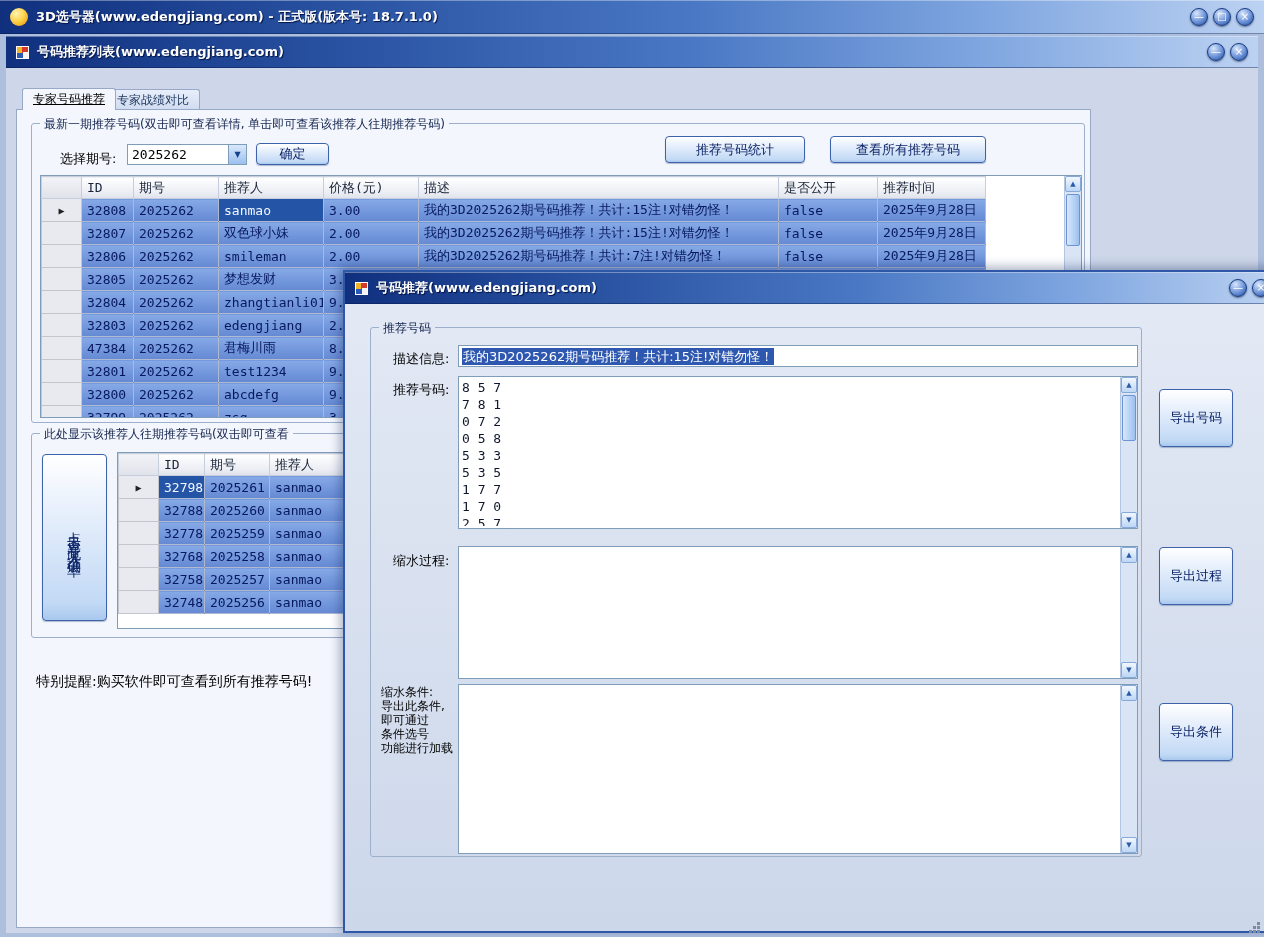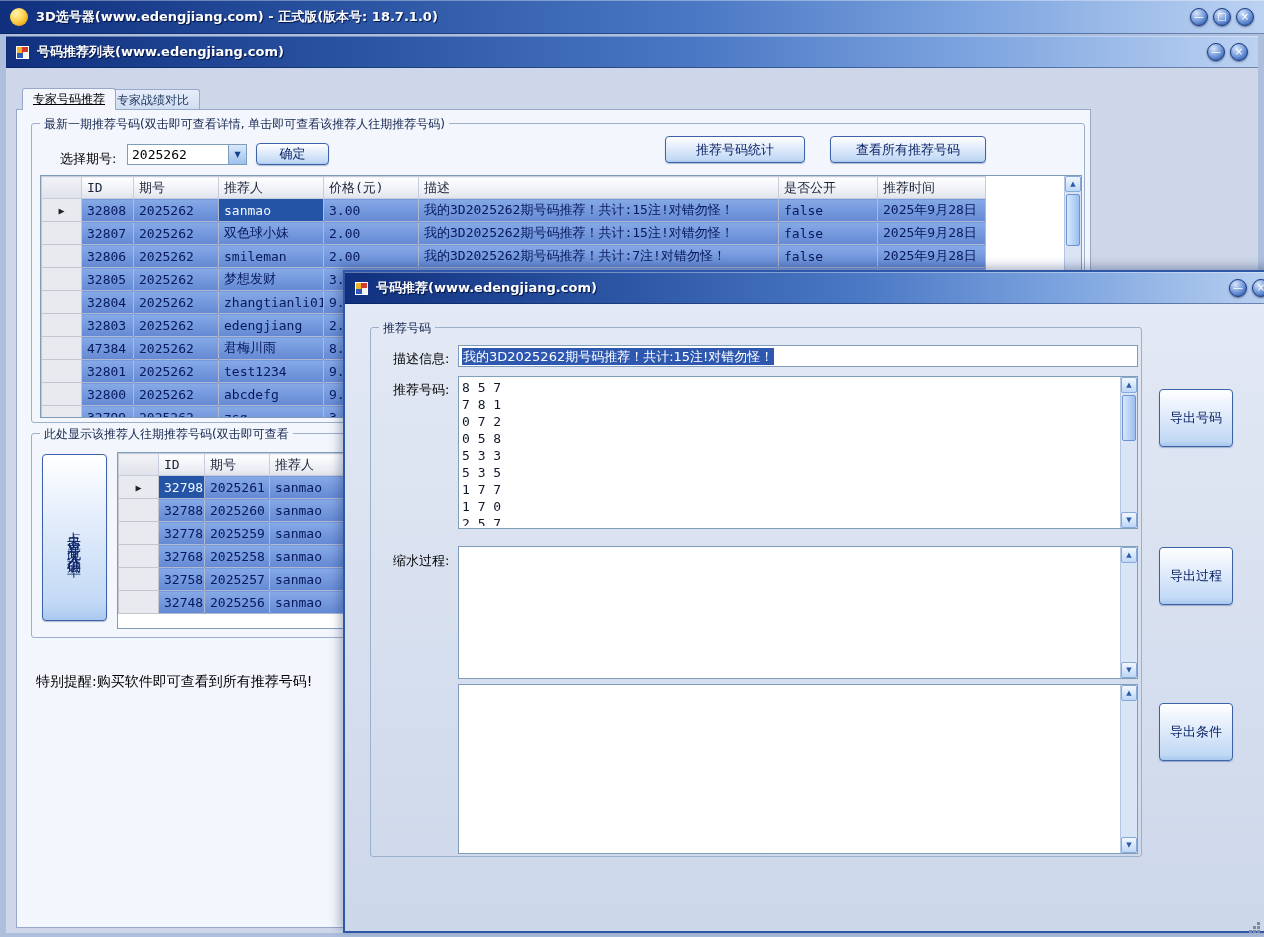--- a/index.html
+++ b/index.html
@@ -392,20 +392,25 @@
       <span class="label" style="left:12px; top:224px;">缩水过程:</span>
       <div class="tbox" style="left:87px; top:218px; width:680px; height:133px;">
         <div class="content"></div>
         <div class="vscroll">
           <div class="sb-btn">▲</div>
           <div class="sb-track"></div>
           <div class="sb-btn">▼</div>
         </div>
       </div>
 
+      <span class="side-label" style="left:10px; top:357px; width:76px;">缩水条件:
+导出此条件,
+即可通过
+条件选号
+功能进行加载</span>
       <div class="tbox" style="left:87px; top:356px; width:680px; height:170px;">
         <div class="content"></div>
         <div class="vscroll">
           <div class="sb-btn">▲</div>
           <div class="sb-track"></div>
           <div class="sb-btn">▼</div>
         </div>
       </div>
     </div>
 

